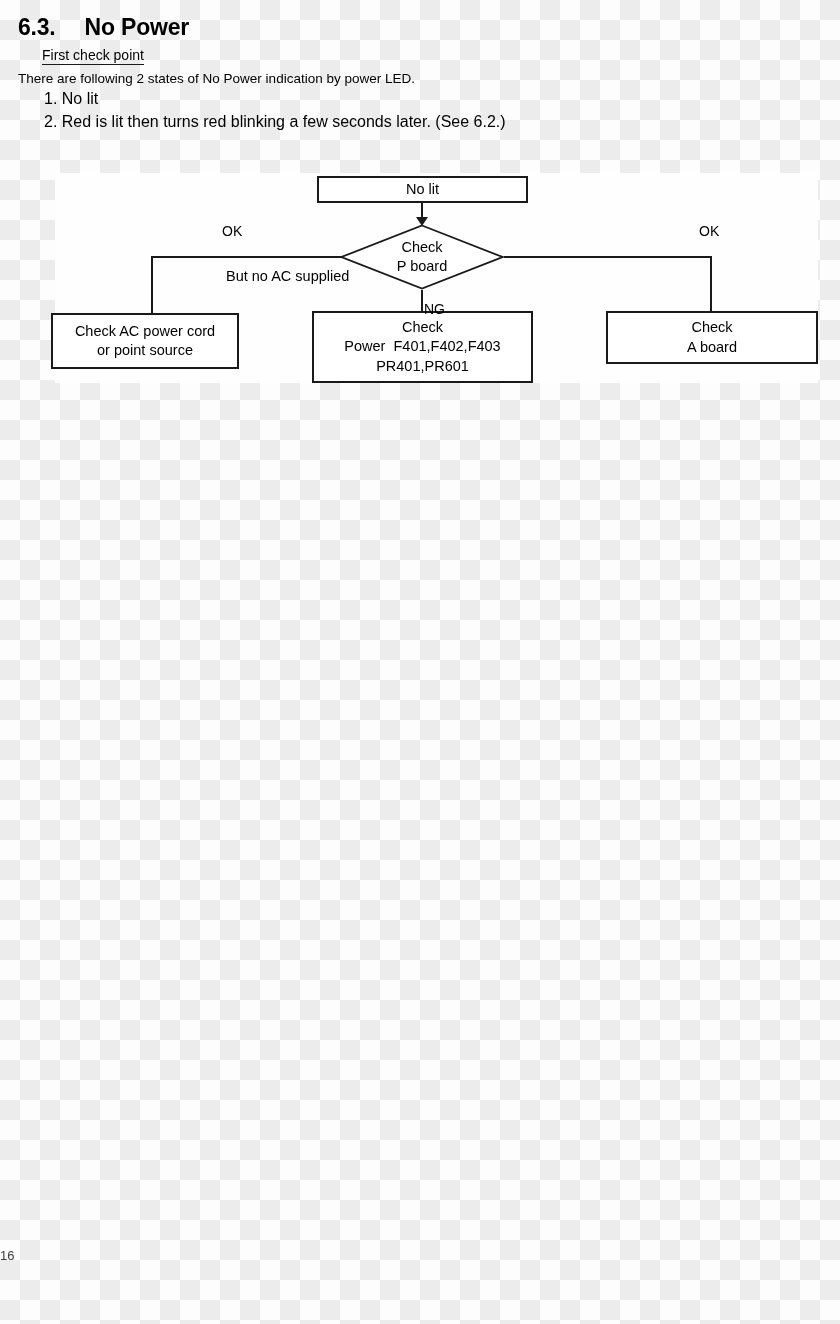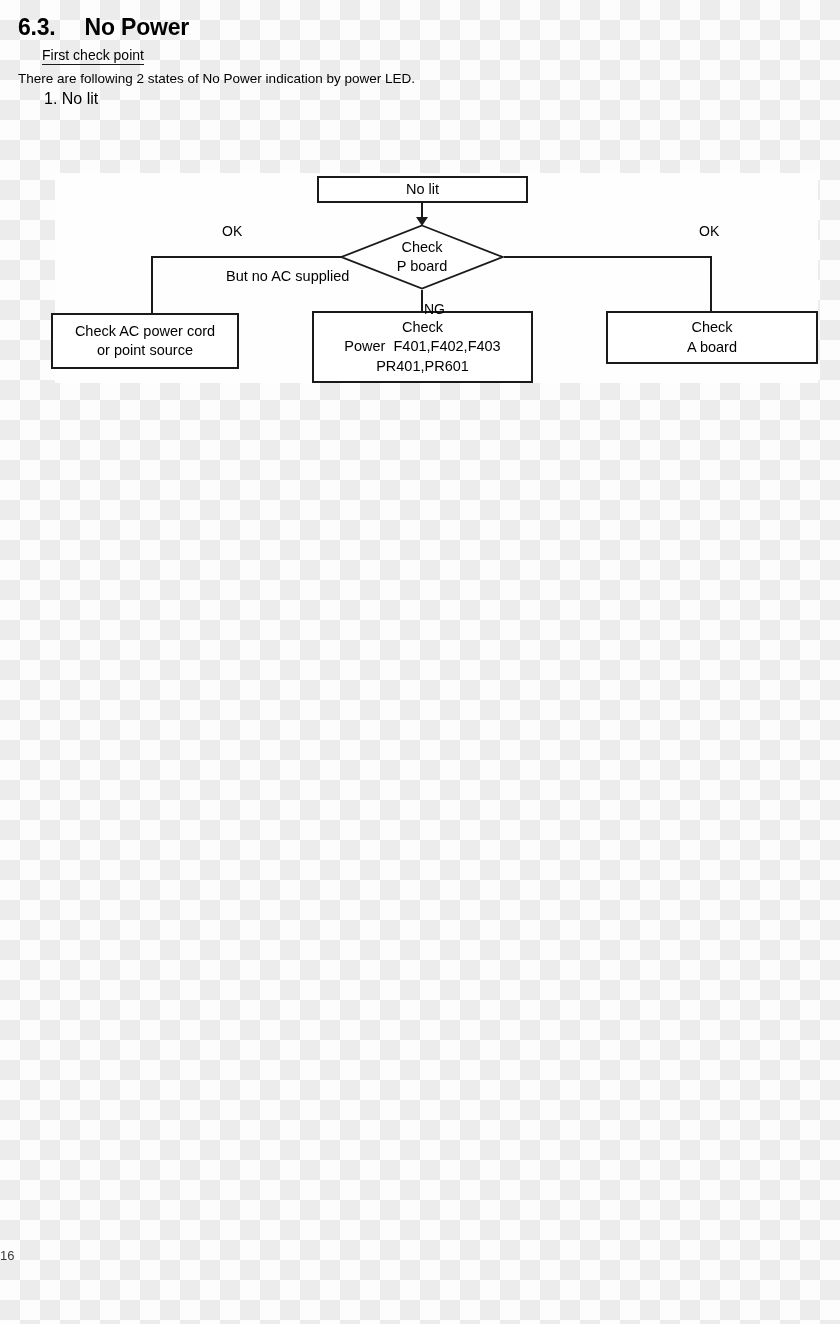--- a/index.html
+++ b/index.html
@@ -197,20 +197,21 @@
   }
 </style>
 </head>
 <body>
 
 <div id="heading-block">
   <h1 id="section-heading">6.3.  No Power</h1>
   <div id="first-check-point">First check point</div>
   <p id="intro-line">There are following 2 states of No Power indication by power LED.</p>
   <div class="state-line">1. No lit</div>
+  <div class="state-line">2. Red is lit then turns red blinking a few seconds later. (See 6.2.)</div>
 </div>
 
 <div id="diagram-canvas">
 
   <div class="conn v" id="conn-nolit-decision"></div>
   <div id="arrow-nolit"></div>
 
   <div class="conn h" id="conn-left-h"></div>
   <div class="conn v" id="conn-left-v"></div>
 

